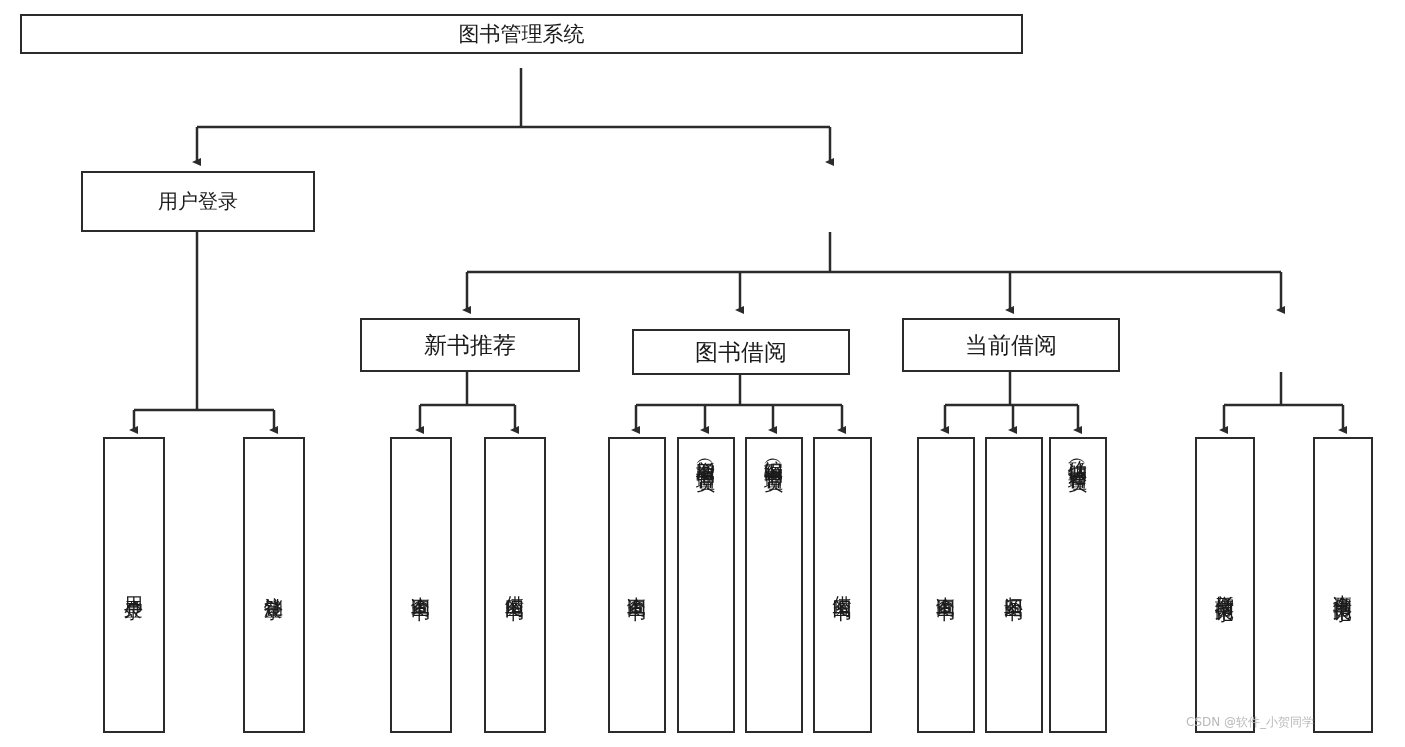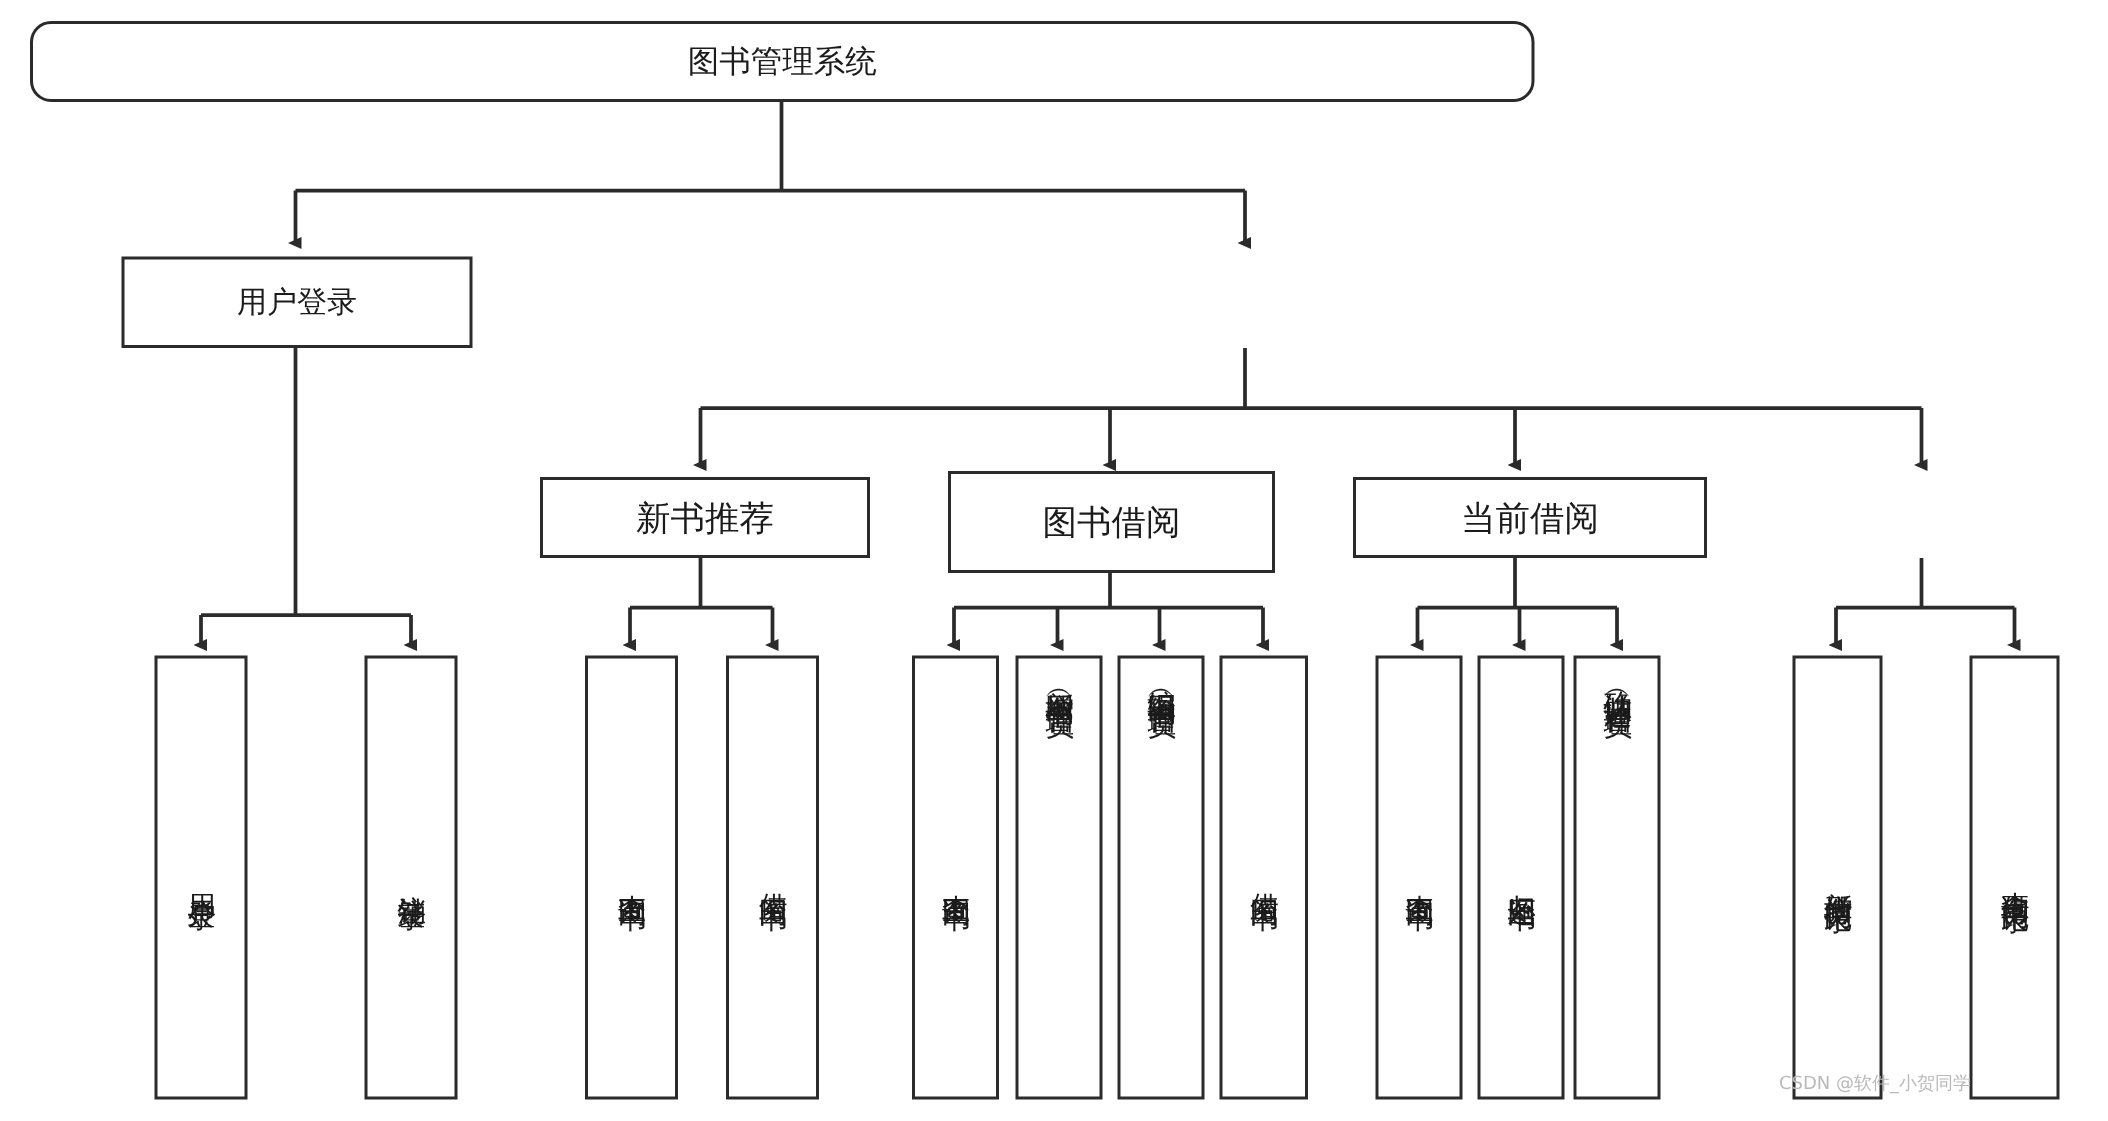--- a/index.html
+++ b/index.html
@@ -115,35 +115,35 @@
       <path d="M1013,405 L1013,430" marker-end="url(#arrow)"></path>
       <path d="M1078,405 L1078,430" marker-end="url(#arrow)"></path>
 
       <path d="M1281,372 L1281,405"></path>
       <path d="M1224,405 L1343,405"></path>
       <path d="M1224,405 L1224,430" marker-end="url(#arrow)"></path>
       <path d="M1343,405 L1343,430" marker-end="url(#arrow)"></path>
     </g>
   </svg>
 
-  <div class="node root" style="left:20px; top:14px; width:1003px; height:54px;border-radius:14px;">
+  <div class="node root" style="left:20px; top:14px; width:1003px; height:40px;">
     <span>图书管理系统</span>
   </div>
 
   <div class="node lvl2" style="left:81px; top:171px; width:234px; height:61px;">
     <span>用户登录</span>
   </div>
 
   <div class="node lvl3" style="left:360px; top:318px; width:220px; height:54px;">
     <span>新书推荐</span>
   </div>
-  <div class="node lvl3" style="left:632px; top:314px; width:218px; height:68px;">
+  <div class="node lvl3" style="left:632px; top:329px; width:218px; height:46px;">
     <span>图书借阅</span>
   </div>
-  <div class="node lvl3" style="left:902px; top:318px; width:236px; height:54px;">
+  <div class="node lvl3" style="left:902px; top:318px; width:218px; height:54px;">
     <span>当前借阅</span>
   </div>
 
   <div class="node leaf" style="left:103px; top:437px; width:62px; height:296px; align-items:center; padding-top:0;">
     <span class="vlabel">用户登录</span>
   </div>
   <div class="node leaf" style="left:243px; top:437px; width:62px; height:296px; align-items:center; padding-top:0;">
     <span class="vlabel">注销登录</span>
   </div>
 

